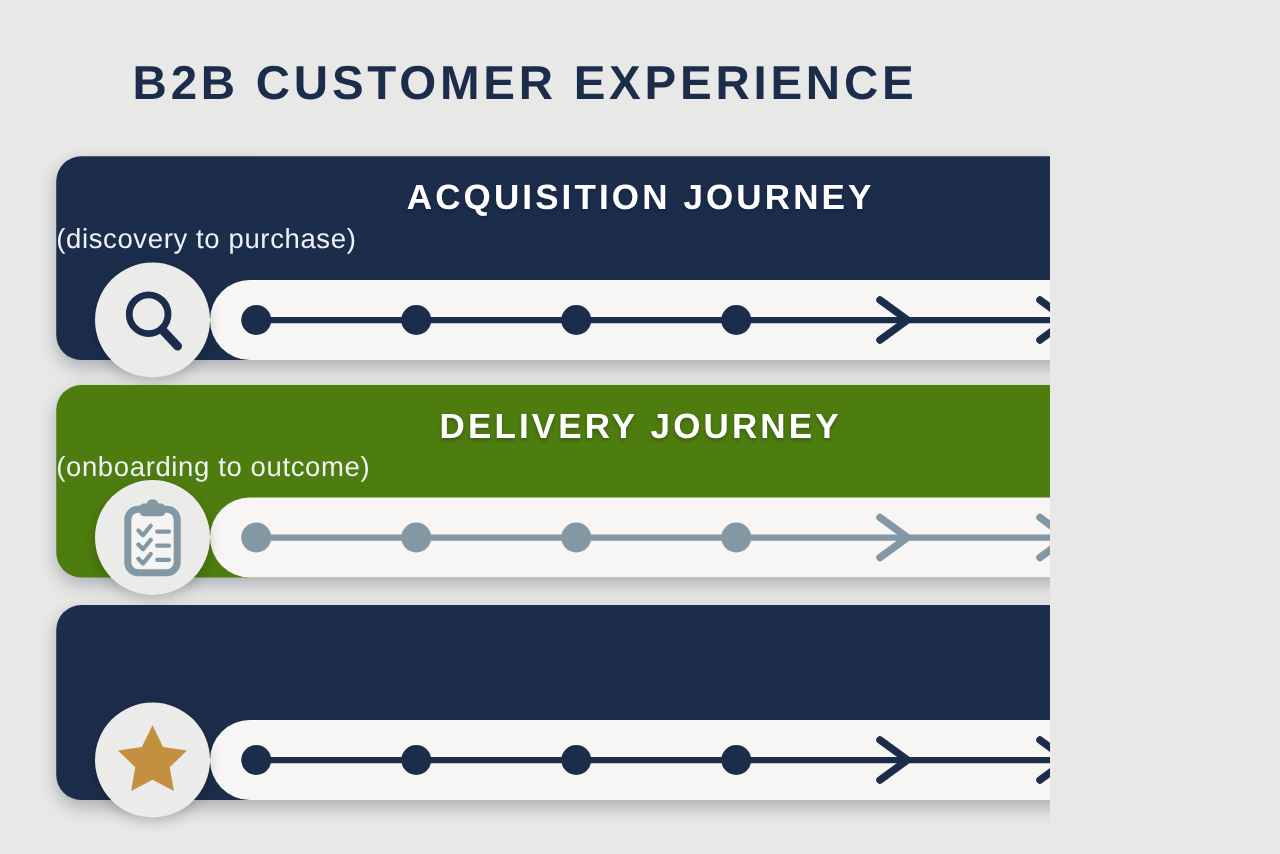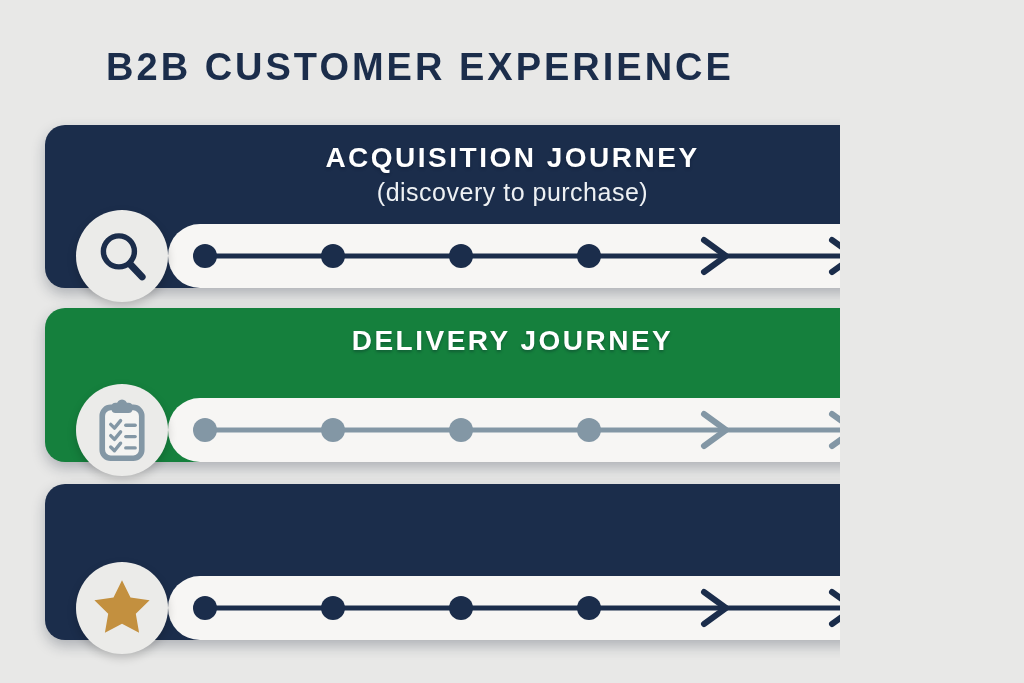--- a/index.html
+++ b/index.html
@@ -16,33 +16,33 @@
     font-size:38px; font-weight:bold; letter-spacing:3px;
     color:#1b2d4b;
   }
 
   .card {
     position:absolute; left:45px; width:935px;
     border-radius:20px;
     box-shadow:0 6px 14px rgba(25,35,55,.28);
   }
   .card.theme-navy  { background:#1b2d4b; color:#1b2d4b; }
-  .card.theme-slate { background:#15803d; color:#8397a5; }
+  .card.theme-slate { background:#4d7c0f; color:#8397a5; }
   #card-acquisition { top:125px; height:163px; }
   #card-delivery    { top:308px; height:154px; }
   #card-retention   { top:484px; height:156px; }
 
   .jtitle {
     margin:0; padding-top:17px; text-align:center;
     color:#ffffff; font-size:28px; font-weight:bold; letter-spacing:2.5px;
     text-shadow:0 2px 3px rgba(8,18,35,.30);
   }
   .jsub {
-    margin:4px 0 0 0; text-align:center;
-    color:#eef1f4; font-size:25px; letter-spacing:.5px;
+    margin:4px 0 0 0; text-align:left;
+    color:#eef1f4; font-size:22px; letter-spacing:.5px;
   }
 
   .pill {
     position:absolute; left:123px; right:0; bottom:0; height:64px;
     background:#f7f6f4;
     border-radius:32px 2px 16px 32px;
   }
   .track { position:absolute; left:0; top:0; display:block; }
 
   .badge {
@@ -100,20 +100,21 @@
     <div class="badge">
       <svg width="62" height="62" viewBox="0 0 80 80">
         <circle cx="36" cy="34" r="20" fill="none" stroke="currentColor" stroke-width="7"></circle>
         <line x1="50" y1="50" x2="66" y2="67" stroke="currentColor" stroke-width="9" stroke-linecap="round"></line>
       </svg>
     </div>
   </section>
 
   <section class="card theme-slate" id="card-delivery">
     <h2 class="jtitle">DELIVERY JOURNEY</h2>
+    <p class="jsub">(onboarding to outcome)</p>
     <div class="pill">
       <svg class="track" width="812" height="64" viewBox="0 0 812 64">
         <line x1="37" y1="32" x2="680" y2="32" stroke="currentColor" stroke-width="5"></line>
         <path d="M536 16 L558 32 L536 48" fill="none" stroke="currentColor" stroke-width="6" stroke-linecap="round" stroke-linejoin="round"></path>
         <path d="M664 16 L686 32 L664 48" fill="none" stroke="currentColor" stroke-width="6" stroke-linecap="round" stroke-linejoin="round"></path>
       <circle cx="37" cy="32" r="12" fill="currentColor"></circle>
           <circle cx="165" cy="32" r="12" fill="currentColor"></circle>
           <circle cx="293" cy="32" r="12" fill="currentColor"></circle>
           <circle cx="421" cy="32" r="12" fill="currentColor"></circle>
         </svg>

